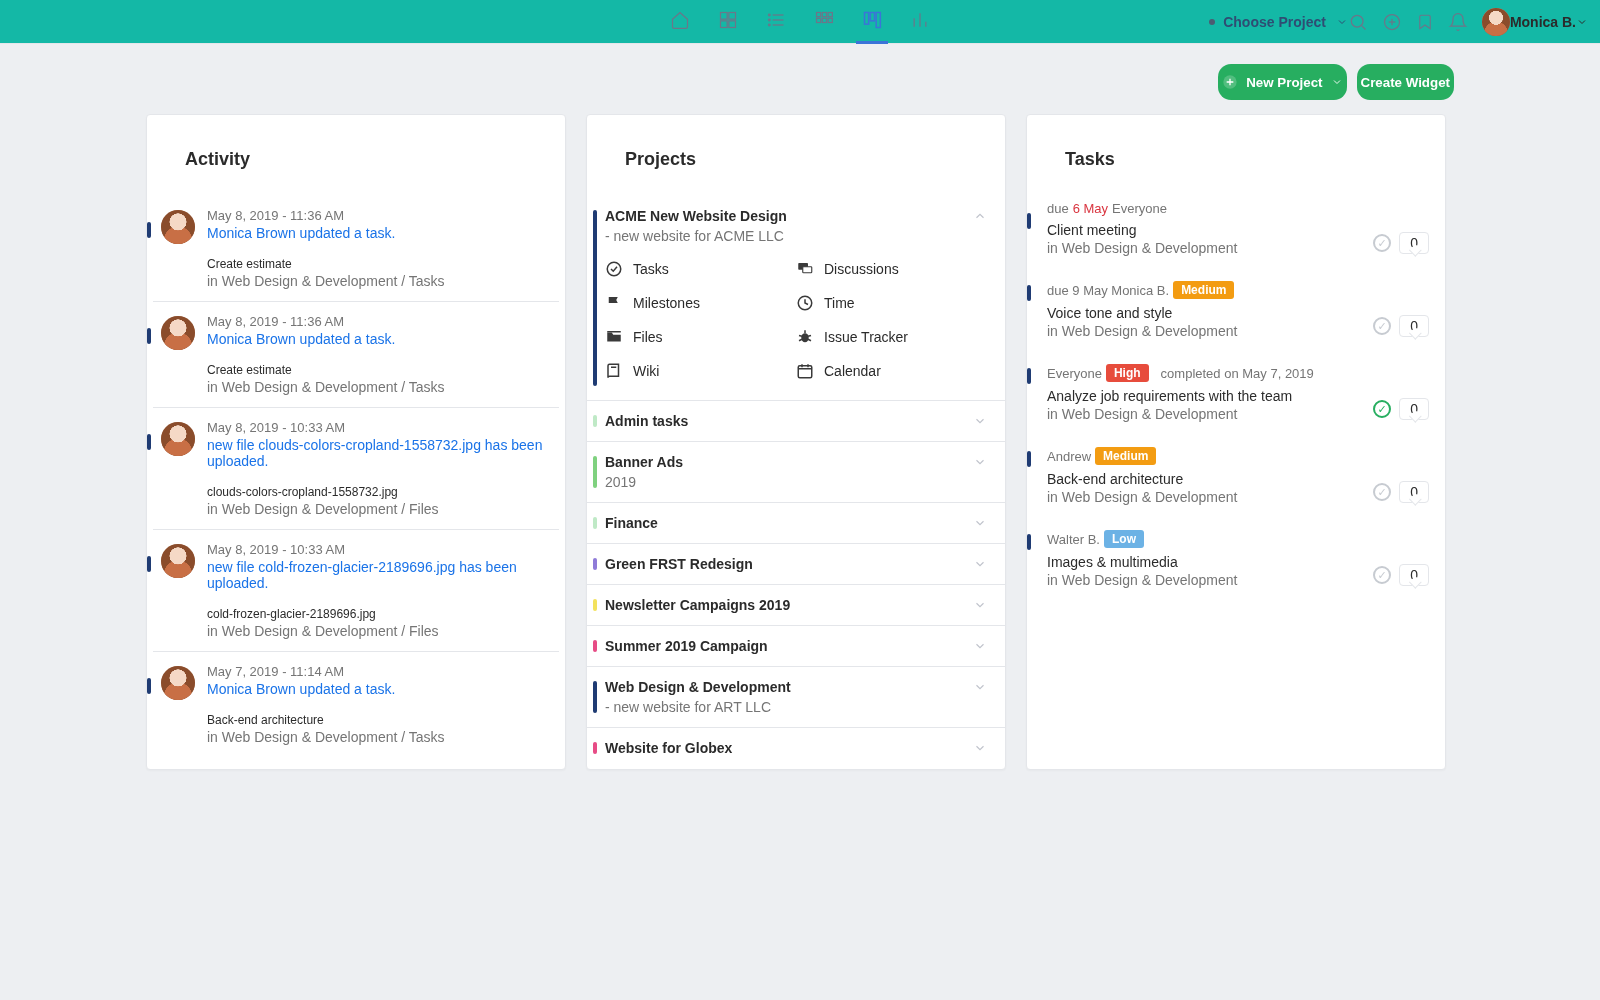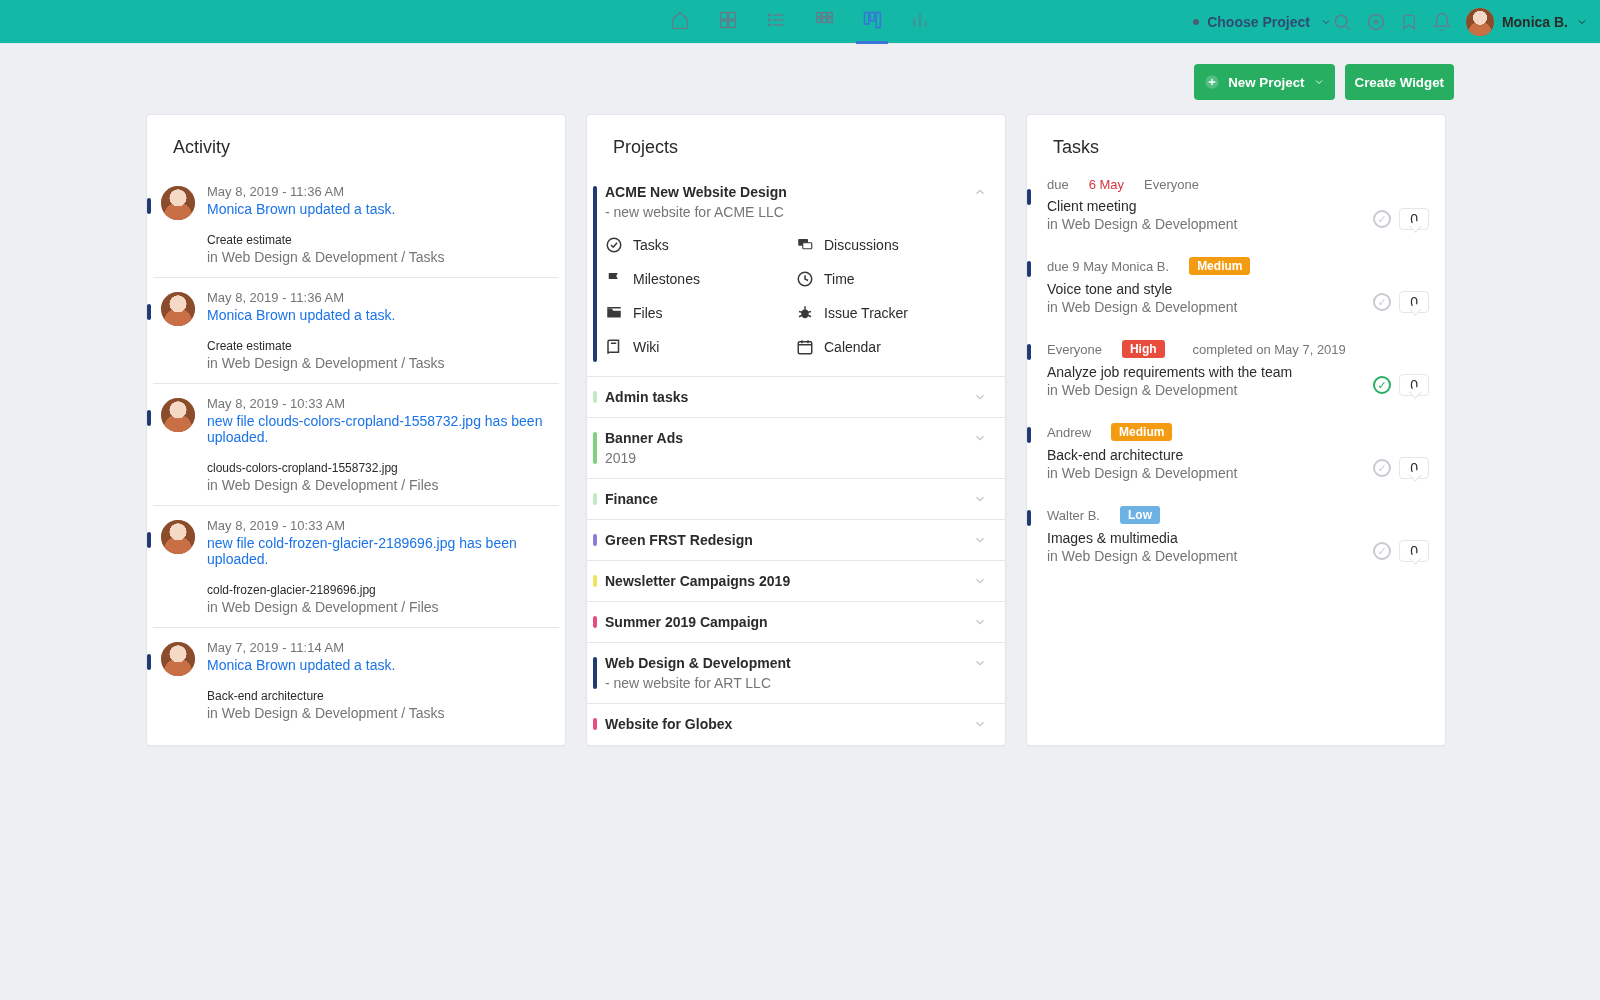--- a/index.html
+++ b/index.html
@@ -25,30 +25,30 @@
   .tb-left{display:flex;align-items:center;gap:8px;color:#2f4d73;font-weight:600}
   .tb-left .dot{width:6px;height:6px;border-radius:50%;background:#4c5c72}
   .tb-left .chev{margin-left:2px;color:#2f4d73}
   .tb-center{position:absolute;left:50%;transform:translateX(-50%);display:flex;gap:16px;align-items:center}
   .navicon{width:32px;height:var(--topbar-h);display:flex;align-items:center;justify-content:center;color:#6b7789;cursor:pointer;border-bottom:3px solid transparent}
   .navicon.active{color:var(--blue);border-bottom-color:var(--blue)}
   .tb-right{display:flex;align-items:center;gap:14px}
   .icon-btn{color:#6b7789;cursor:pointer;display:flex;align-items:center}
   .avatar{width:28px;height:28px;border-radius:50%;background:linear-gradient(135deg,#d6b39b,#b97e5f);position:relative;overflow:hidden;flex:0 0 auto}
   .avatar::after{content:"";position:absolute;inset:0;background:radial-gradient(circle at 50% 35%,#f5d9c6 0 30%,transparent 31%),radial-gradient(circle at 50% 90%,#c86f45 0 40%,transparent 41%),linear-gradient(#8a4c2b,#8a4c2b);}
-  .user{display:flex;align-items:center;gap:8px;color:#2b2b2b;font-weight:600}
+  .user{display:flex;align-items:center;gap:0;color:#2b2b2b;font-weight:600}
   .chev{display:inline-block}
   
   .page{max-width:1380px;margin:0 auto;padding:20px 36px}
   .actions{display:flex;justify-content:flex-end;gap:10px;margin-bottom:14px}
-  .btn{background:var(--green);color:#fff;border:none;border-radius:4px;padding:10px 10px;font-weight:600;display:flex;align-items:center;gap:8px;cursor:pointer}
+  .btn{background:var(--green);color:#fff;border:none;border-radius:13px;padding:10px 4px;font-weight:600;display:flex;align-items:center;gap:8px;cursor:pointer}
   .btn .mini-chev{opacity:.9}
   .columns{display:grid;grid-template-columns:420px 420px 420px;gap:20px}
   .card{background:var(--card);border:1px solid var(--border);border-radius:4px;box-shadow:0 1px 2px rgba(0,0,0,.03)}
-  .card h2{font-size:18px;margin:4px;padding:18px 22px 10px;font-weight:400}
+  .card h2{font-size:18px;margin:16px;padding:18px 22px 10px;font-weight:700}
   
   .act-list{padding:0 6px 12px}
   .act-item{display:flex;gap:12px;padding:12px 8px;border-top:1px solid var(--border);position:relative}
   .act-item:first-child{border-top:none}
   .act-item .ind{position:absolute;left:-6px;top:26px;width:4px;height:16px;border-radius:2px;background:#1f3b73}
   .act-item .avatar{width:34px;height:34px;margin-top:2px}
   .act-body{flex:1}
   .act-time{color:var(--muted);font-size:13px;margin-bottom:2px}
   .act-link{color:var(--link);font-size:14px;margin-bottom:10px;display:block}
   .act-title{font-size:12px;margin:16px 0 2px}
@@ -61,21 +61,21 @@
   .proj-sub{color:var(--muted);margin-top:4px}
   .proj-arrow{color:#c0c4cc}
   .proj-links{display:grid;grid-template-columns:1fr 1fr;gap:0;margin-top:8px}
   .proj-link{display:flex;align-items:center;gap:10px;padding:8px 0;color:#2b2b2b}
   .proj-link svg,.proj-link .ico{color:#3a3a3a}
   
   .task-list{padding:0 6px 12px}
   .task{padding:12px 14px;border-top:1px solid transparent;position:relative}
   .task:first-child{padding-top:4px}
   .task .bar{position:absolute;left:-6px;top:16px;width:4px;height:16px;border-radius:2px;background:#1f3b73}
-  .task-meta{color:var(--muted);font-size:13px;display:flex;align-items:center;gap:20px;flex-wrap:wrap}
+  .task-meta{color:var(--muted);font-size:13px;display:flex;align-items:center;gap:4px;flex-wrap:wrap}
   .task-meta .due-red{color:#d9343f;font-weight:400}
   .badge{display:inline-block;color:#fff;border-radius:3px;padding:2px 8px;font-size:12px;font-weight:700}
   .b-medium{background:var(--orange)}
   .b-high{background:var(--red)}
   .b-low{background:var(--lblue)}
   .task-title{font-weight:400;margin:6px 0 2px}
   .task-loc{color:var(--muted)}
   .task-right{position:absolute;right:10px;bottom:14px;display:flex;align-items:center;gap:8px}
   .check{width:18px;height:18px;border:2px solid #c7cbd1;border-radius:50%;position:relative}
   .check.done{border-color:#27ae60}

